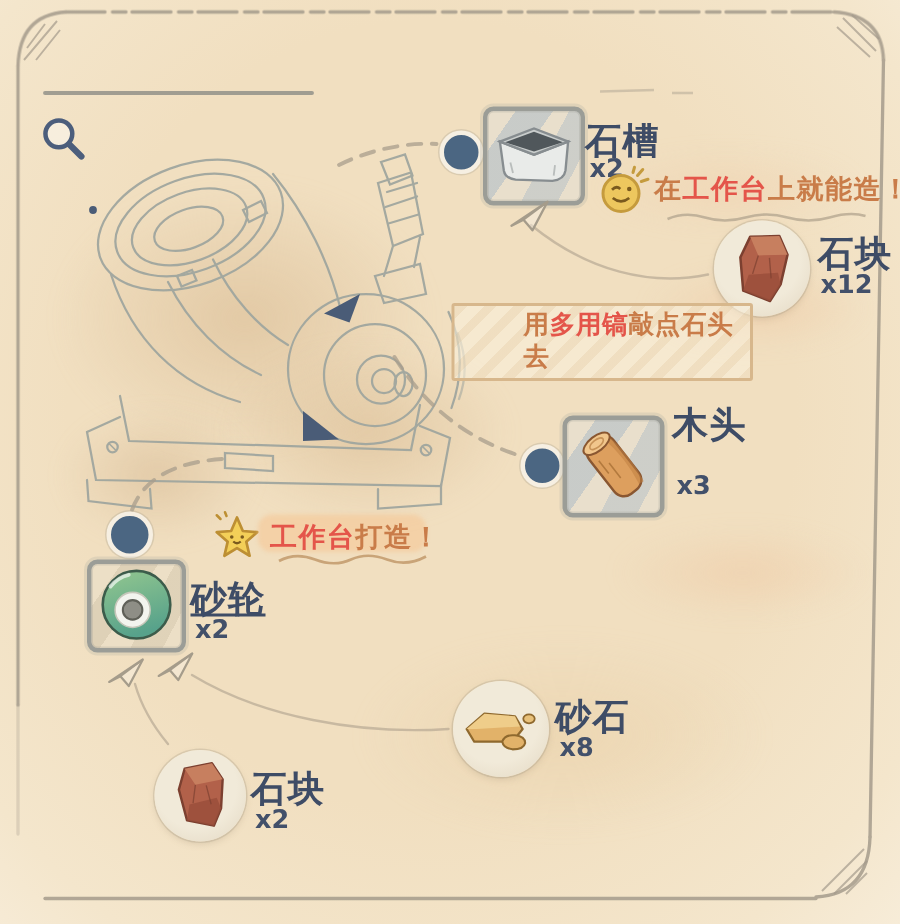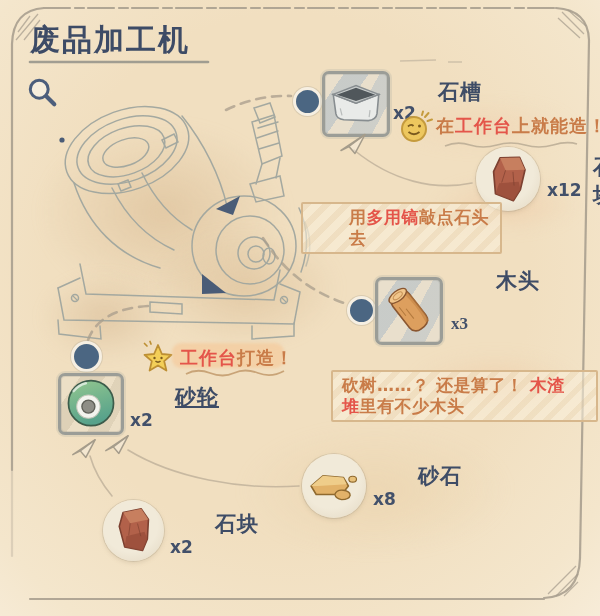--- a/index.html
+++ b/index.html
@@ -2,21 +2,21 @@
 <html><head>
 <meta charset="utf-8">
 <style>
   html,body{margin:0;padding:0;}
   body{font-family:"DejaVu Sans","Liberation Sans",sans-serif;}
   .canvas{position:relative;width:600px;height:616px;overflow:hidden;
     background:radial-gradient(ellipse at 48% 45%, #f1dfc0 55%, #f4e6cc 85%, #f7ecd8 100%);}
   .abs{position:absolute;}
   .blob{position:absolute;border-radius:50%;filter:blur(7px);pointer-events:none;}
   .title{font-size:30px;font-weight:bold;color:#3d4b66;letter-spacing:2px;}
-  .item-label{font-size:21px;font-weight:bold;color:#3e4c66;letter-spacing:1px;padding-left:48px;}
+  .item-label{font-size:24px;font-weight:bold;color:#3e4c66;letter-spacing:1px;}
   .item-count{font-size:17px;font-weight:bold;color:#42506a;text-align:right;}
   .item-frame{position:absolute;border:3px solid #9b9d97;border-radius:7px;
     box-shadow:0 0 0 2px rgba(190,185,170,.35), inset 0 0 0 1px rgba(150,150,145,.25);
     background-color:#e9dfcc;
     background-image:
       linear-gradient(125deg, transparent 18%, rgba(168,184,197,.5) 18%, rgba(168,184,197,.5) 42%, transparent 42%),
       linear-gradient(118deg, transparent 58%, rgba(168,184,197,.42) 58%, rgba(168,184,197,.42) 84%, transparent 84%);
     display:flex;align-items:center;justify-content:center;}
   .frame-tan{background-image:
       linear-gradient(125deg, transparent 20%, rgba(205,192,165,.45) 20%, rgba(205,192,165,.45) 45%, transparent 45%),
@@ -63,21 +63,20 @@
       <path d="M 30 599 L 544 599"></path>
     </g>
     <g stroke="#a49b8c" stroke-width="1.3" opacity="0.7">
       <path d="M 16 40 L 38 14 M 18 32 L 30 16 M 24 40 L 40 20"></path>
       <path d="M 562 12 L 584 34 M 568 10 L 586 26 M 558 18 L 580 38"></path>
       <path d="M 548 594 L 576 566 M 556 596 L 578 574 M 564 596 L 578 582"></path>
     </g>
     <path d="M 400 61 L 436 60 M 448 62 L 462 62" stroke="#b9ad99" stroke-width="1.6" opacity="0.6"></path>
   </svg>
 
-  <div class="abs title" style="left:30px;top:20px;">废品加工机</div>
   <svg class="abs" style="left:28px;top:58px;" width="182" height="8" viewBox="0 0 182 8">
     <path d="M 2 4 L 180 4" stroke="#8d8d85" stroke-width="2.6" stroke-linecap="round" opacity="0.8"></path>
   </svg>
 
   <svg class="abs" style="left:27px;top:77px;" width="32" height="32" viewBox="0 0 34 34">
     <circle cx="13" cy="13" r="9.5" stroke="#4c5e7c" stroke-width="3.2" fill="rgba(252,248,240,.55)"></circle>
     <path d="M 20.5 20.5 L 29 29" stroke="#4c5e7c" stroke-width="4.4" stroke-linecap="round"></path>
   </svg>
 
   <svg class="abs" style="left:22px;top:88px;" width="292" height="258" viewBox="0 0 292 258">
@@ -187,26 +186,22 @@
       <g transform="rotate(-38 30 30)">
         <rect x="19" y="6" width="23" height="48" rx="9" fill="#dd9f5e" stroke="#8a5731" stroke-width="1.8"></rect>
         <path d="M 39 10 q 4 20 0 42" stroke="#c07f42" stroke-width="4" fill="none" opacity="0.55"></path>
         <ellipse cx="30.5" cy="9" rx="11.5" ry="5.5" fill="#f1c68c" stroke="#8a5731" stroke-width="1.5"></ellipse>
         <ellipse cx="30.5" cy="9" rx="6" ry="2.8" fill="none" stroke="#c79257" stroke-width="1.2"></ellipse>
         <path d="M 24 20 l 0 12 M 29 26 l 0 14" stroke="#b37a3e" stroke-width="1.2"></path>
       </g>
     </svg>
   </div>
   <div class="abs item-label" style="left:448px;top:267px;">木头</div>
-  <div class="abs item-count" style="left:451px;top:314px;font-family:Liberation Serif, serif;">x3</div>
-
-  <div class="note-box" style="left:331px;top:370px;width:245px;">
-    <div><span class="t-orange">砍树……？ 还是算了！ </span><span class="t-red">木渣</span></div>
-    <div><span class="t-red">堆</span><span class="t-orange">里有不少木头</span></div>
-  </div>
+  <div class="abs item-count" style="left:451px;top:314px;">x3</div>
+
 
   <svg class="abs" style="left:141px;top:340px;" width="36" height="38" viewBox="0 0 36 36">
     <path d="M17 4 L20.9 13 L30.5 13.8 L23.2 20.1 L25.4 29.5 L17 24.4 L8.6 29.5 L10.8 20.1 L3.5 13.8 L13.1 13 Z" fill="#f3cf58" stroke="#bd8f33" stroke-width="1.8" stroke-linejoin="round"></path>
     <circle cx="13.5" cy="17" r="1.2" fill="#7a5a1e"></circle>
     <circle cx="20.5" cy="17" r="1.2" fill="#7a5a1e"></circle>
     <path d="M14.5 20 q 2.5 2.3 5 0" stroke="#7a5a1e" stroke-width="1.5" fill="none"></path>
     <path d="M6 5 L3.5 2.5 M10 3 L9 0.5" stroke="#bd8f33" stroke-width="1.7" stroke-linecap="round"></path>
   </svg>
   <div class="pill" style="left:172px;top:343px;width:112px;height:25px;"></div>
   <div class="abs callout" style="left:180px;top:346px;text-align:center;">

